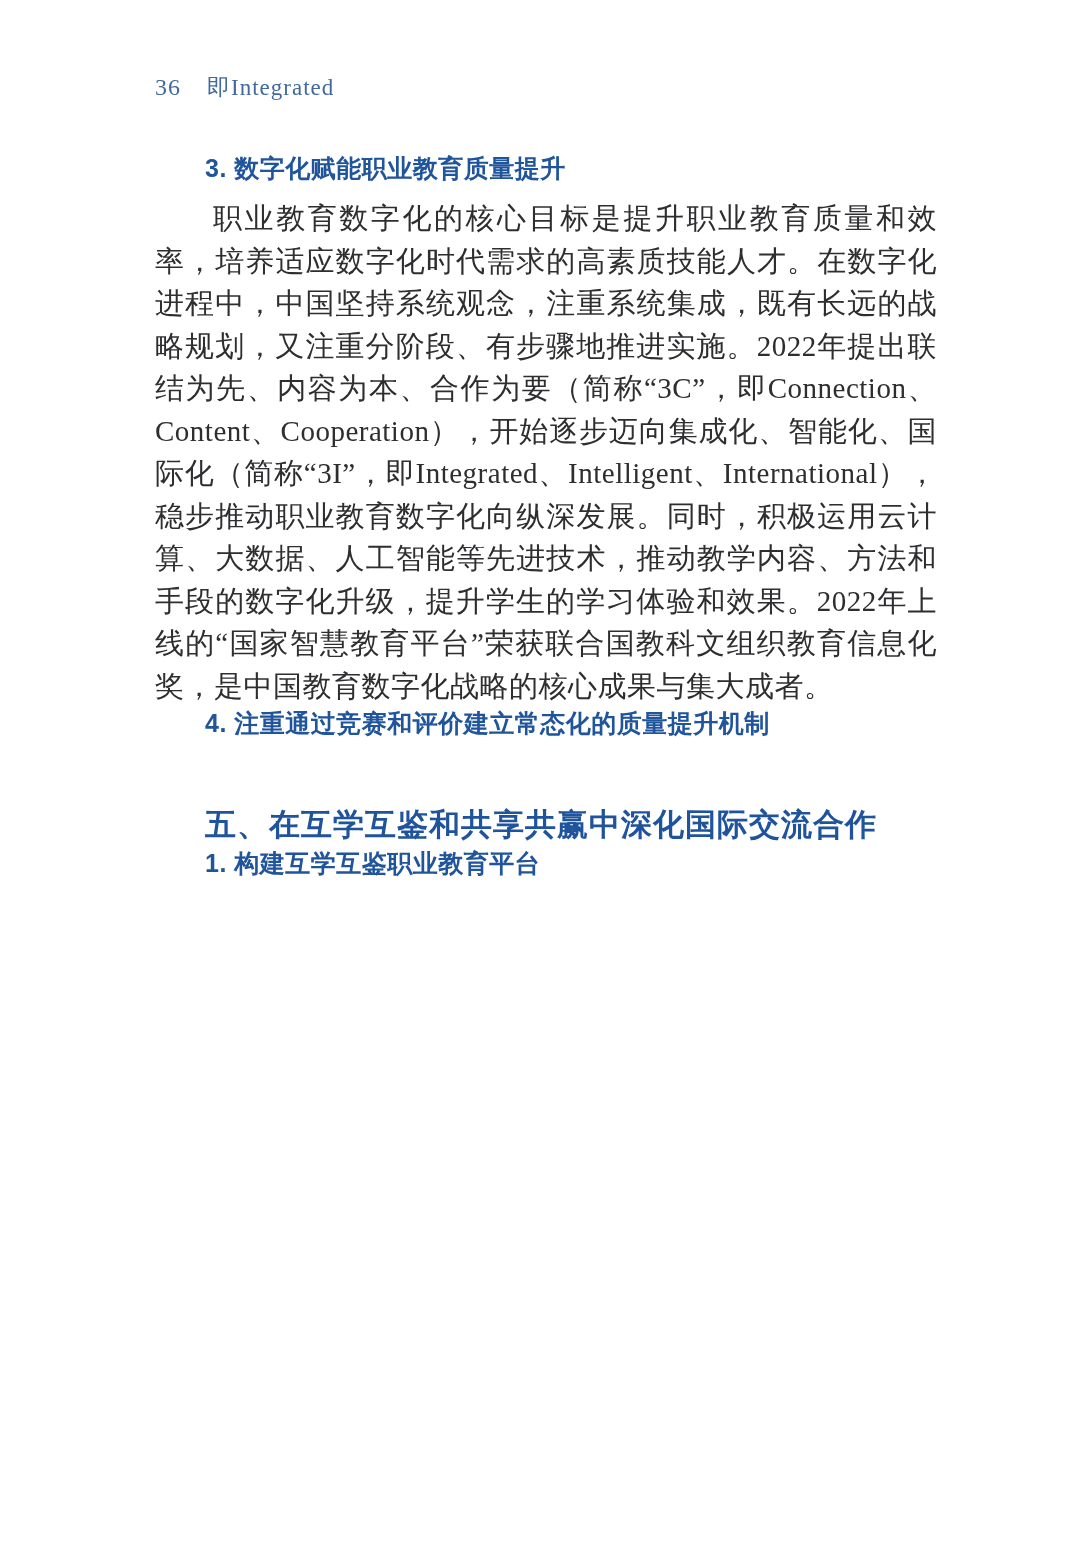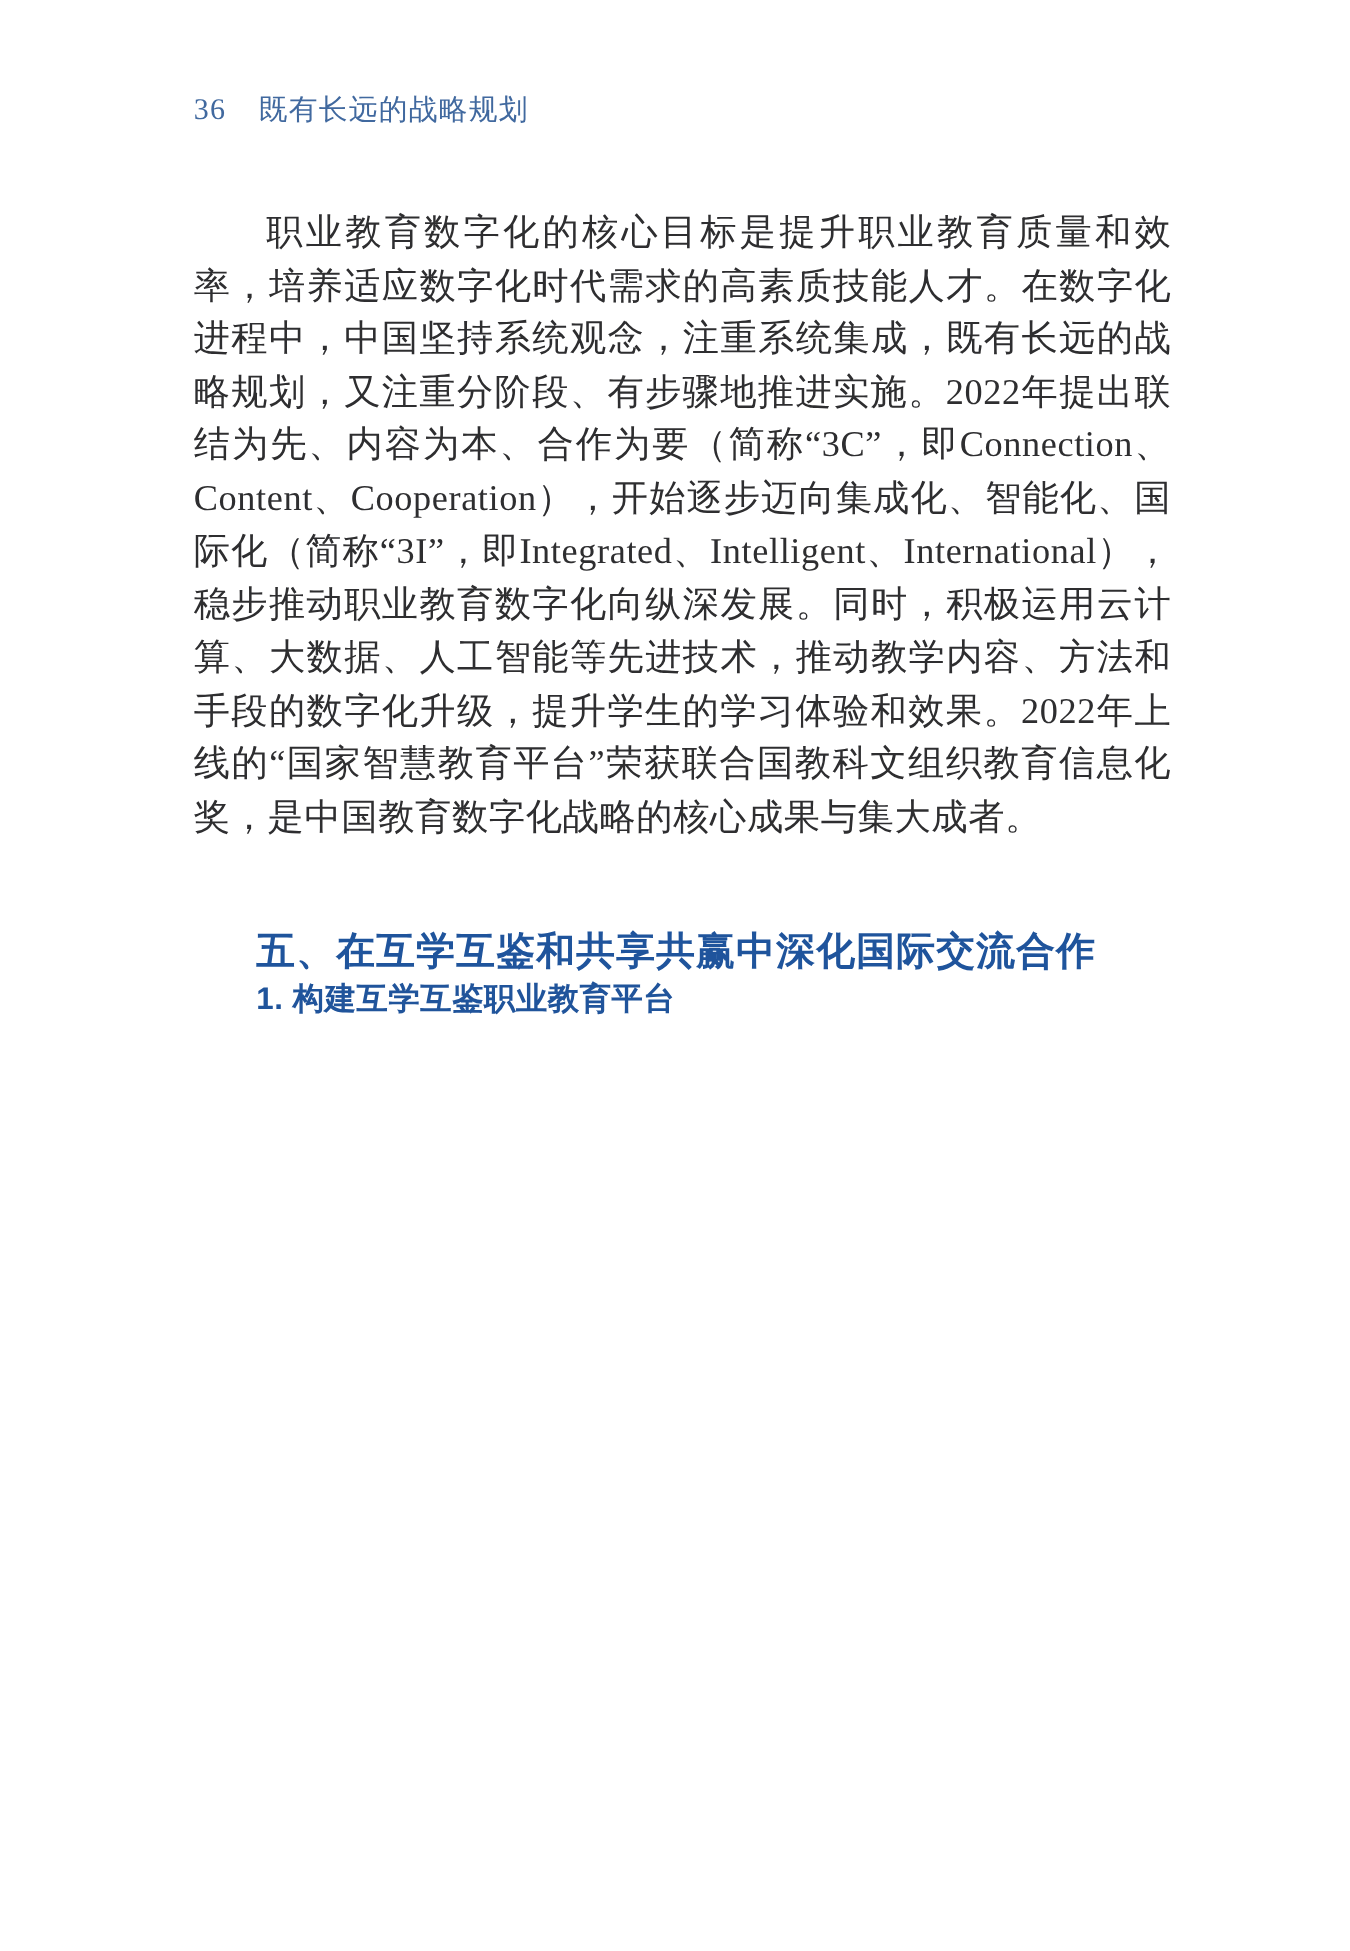--- a/index.html
+++ b/index.html
@@ -66,28 +66,30 @@
   .gap-before-h4 { margin-top: 40px; }
   .gap-before-sub1 { margin-top: 44px; }
 </style>
 </head>
 <body>
 
 <div class="page">
 
   <div class="running-header">
     <span class="pagenum">36</span>
-    <span class="book-title">既有长远的战略规划</span>
+    <span class="book-title">即Integrated</span>
   </div>
 
   <div class="content">
 
+    <h3 class="sub-heading">3. 数字化赋能职业教育质量提升</h3>
 
     <p class="body-para">职业教育数字化的核心目标是提升职业教育质量和效率，培养适应数字化时代需求的高素质技能人才。在数字化进程中，中国坚持系统观念，注重系统集成，既有长远的战略规划，又注重分阶段、有步骤地推进实施。2022年提出联结为先、内容为本、合作为要（简称“3C”，即Connection、Content、Cooperation），开始逐步迈向集成化、智能化、国际化（简称“3I”，即Integrated、Intelligent、International），稳步推动职业教育数字化向纵深发展。同时，积极运用云计算、大数据、人工智能等先进技术，推动教学内容、方法和手段的数字化升级，提升学生的学习体验和效果。2022年上线的“国家智慧教育平台”荣获联合国教科文组织教育信息化奖，是中国教育数字化战略的核心成果与集大成者。</p>
 
+    <h3 class="sub-heading gap-before-h4">4. 注重通过竞赛和评价建立常态化的质量提升机制</h3>
 
 
     <h2 class="main-heading">五、在互学互鉴和共享共赢中深化国际交流合作</h2>
 
     <h3 class="sub-heading gap-before-sub1">1. 构建互学互鉴职业教育平台</h3>
 
 
   </div>
 
 </div>

